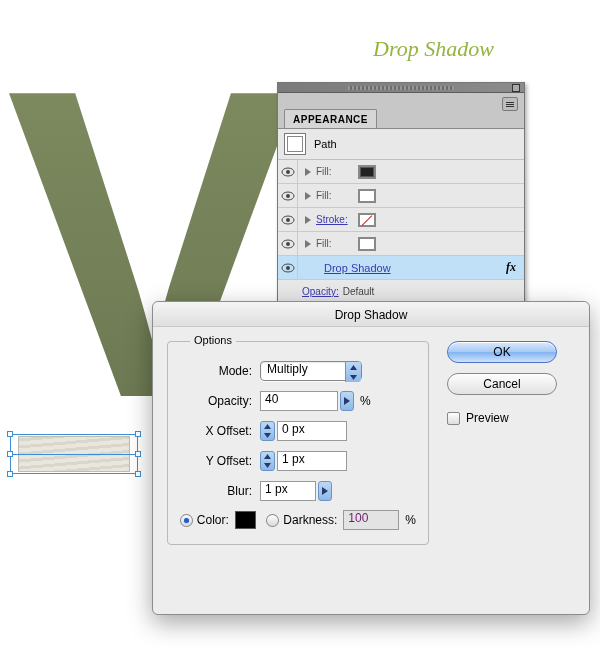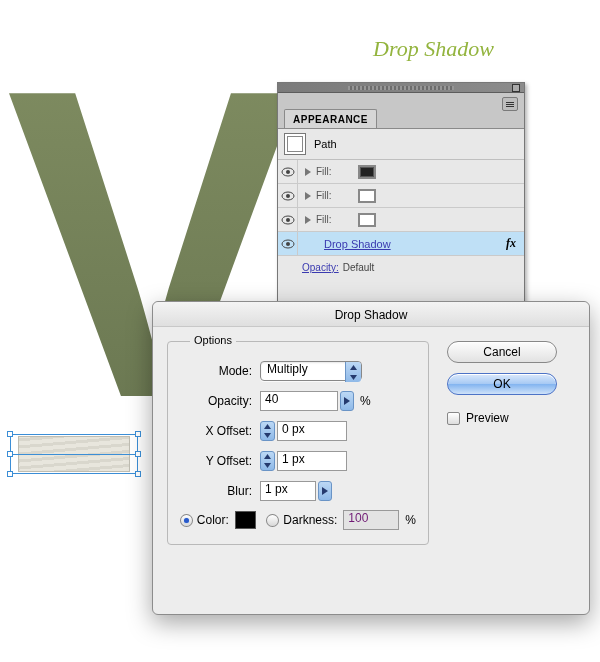--- a/index.html
+++ b/index.html
@@ -353,20 +353,35 @@
       </div>
       <div class="tri">
           <svg viewBox="0 0 8 8">
             <polygon points="1,0 7,4 1,8" fill="#777"></polygon>
           </svg>
         </div>
       <span class="attr-label">Fill:</span>
       <div class="attr-swatch"></div>
     </div>
 
+    <div class="attr-row">
+      <div class="eye">
+        <svg viewBox="0 0 14 10">
+            <ellipse cx="7" cy="5" rx="6" ry="4" fill="none" stroke="#444"></ellipse>
+            <circle cx="7" cy="5" r="2" fill="#444"></circle>
+          </svg>
+      </div>
+      <div class="tri">
+          <svg viewBox="0 0 8 8">
+            <polygon points="1,0 7,4 1,8" fill="#777"></polygon>
+          </svg>
+        </div>
+      <span class="attr-label link">Stroke:</span>
+      <div class="attr-swatch none"></div>
+    </div>
 
     <div class="attr-row">
       <div class="eye">
         <svg viewBox="0 0 14 10">
             <ellipse cx="7" cy="5" rx="6" ry="4" fill="none" stroke="#444"></ellipse>
             <circle cx="7" cy="5" r="2" fill="#444"></circle>
           </svg>
       </div>
       <div class="tri">
           <svg viewBox="0 0 8 8">
@@ -498,21 +513,21 @@
         <span class="radio"></span>
         <span style="font-size:12px;margin-right:6px">Darkness:</span>
         <div class="textfield short disabled">
             <span>100</span>
           </div>
         <span class="unit">%</span>
       </div>
     </div>
 
     <div class="right-col">
+      <div class="btn primary">OK</div>
       <div class="btn">Cancel</div>
-      <div class="btn primary">OK</div>
       <div class="check-row">
         <span class="checkbox"></span>
         <span>Preview</span>
       </div>
     </div>
   </div>
 </div>
 
 </body></html>

